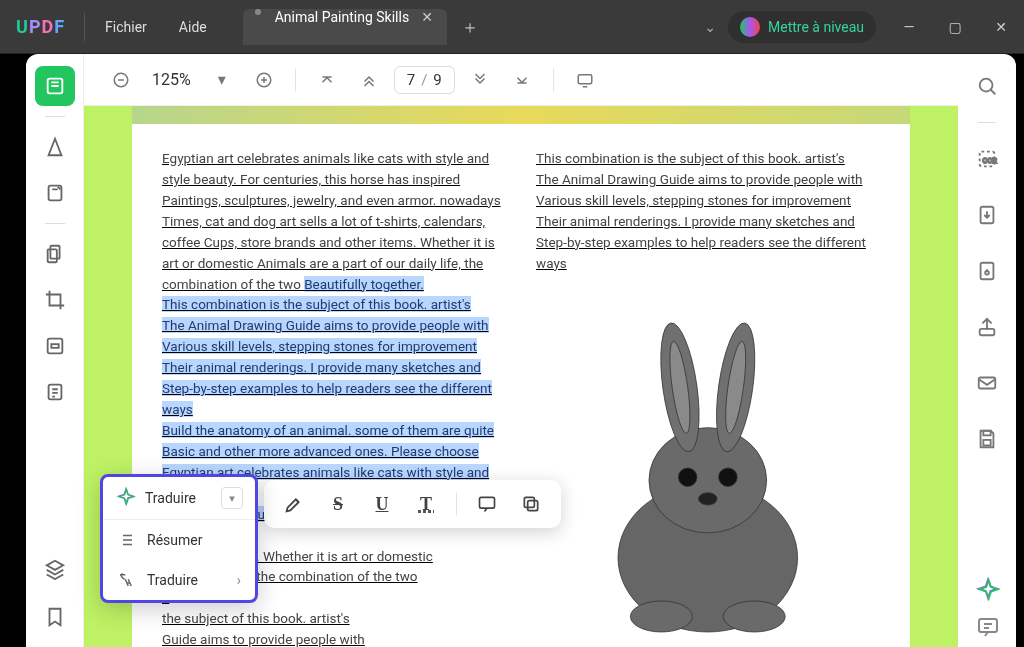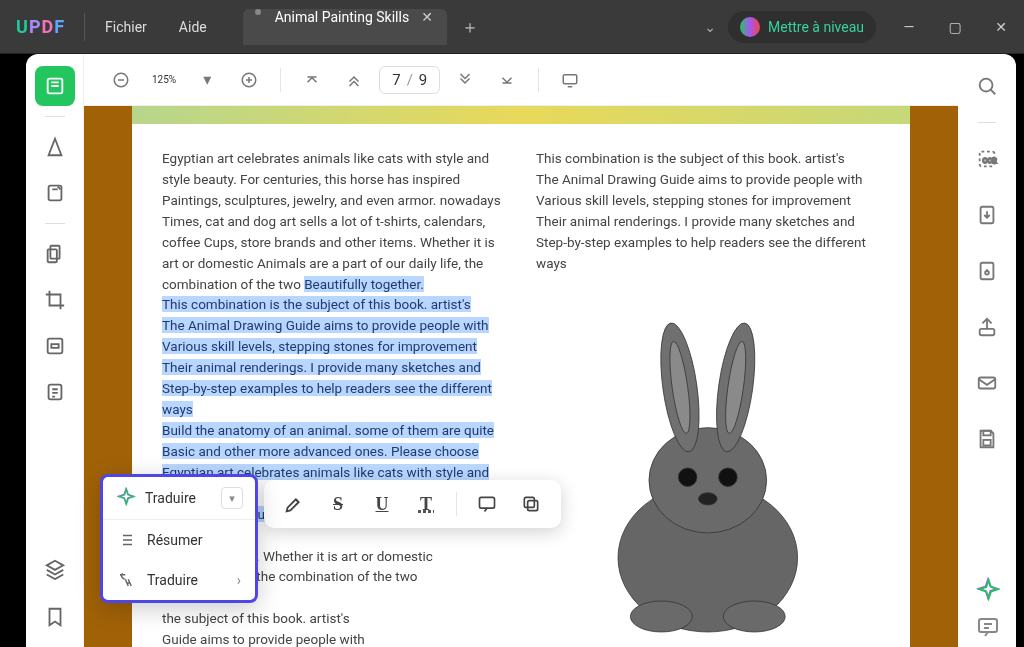--- a/index.html
+++ b/index.html
@@ -40,27 +40,27 @@
 .right-rail { width: 58px; display: flex; flex-direction: column; align-items: center; padding-top: 12px; gap: 16px; }
 .right-rail .rail-btn { color: #777; }
 
 
 .main-col { flex: 1; display: flex; flex-direction: column; overflow: hidden; }
 
 
 .page-toolbar { height: 52px; display: flex; align-items: center; gap: 8px; padding: 0 20px; border-bottom: 1px solid #eee; color: #555; }
 .tb-btn { width: 34px; height: 34px; display: flex; align-items: center; justify-content: center; cursor: pointer; color: #777; border-radius: 6px; }
 .tb-btn svg { width: 18px; height: 18px; }
-.zoom-val { font-size: 10px; color: #333; padding: 0 6px; }
+.zoom-val { font-size: 16px; color: #333; padding: 0 6px; }
 .sep-v { width: 1px; height: 24px; background: #e5e5e5; margin: 0 6px; }
 .page-box { border: 1px solid #ddd; border-radius: 6px; padding: 4px 12px; font-size: 15px; color: #333; display: flex; align-items: center; gap: 6px; }
 .page-sep { color: #999; }
 
 
-.doc-viewport { flex: 1; overflow: hidden; position: relative; background: #a16207; }
+.doc-viewport { flex: 1; overflow: hidden; position: relative; background: #bef264; text-decoration: underline; }
 .doc-page { background: #fff; width: 778px; margin: 0 auto; padding: 24px 30px; display: flex; gap: 30px; font-size: 13.5px; color: #444; line-height: 1.55; position: relative; }
 .doc-banner { width: 778px; margin: 0 auto; height: 18px; background: linear-gradient(90deg,#b7d68c,#e8d95a,#c6d878); }
 .col { flex: 1; }
 .doc-page span { display: inline; }
 .hl { background: #b9d6ff; color: #1f3b73; }
 
 
 .rabbit-box { width: 100%; aspect-ratio: 1/1.1; background: #fff; margin-top: 18px; display: flex; align-items: center; justify-content: center; }
 .rabbit-svg { width: 90%; height: 90%; }
 

